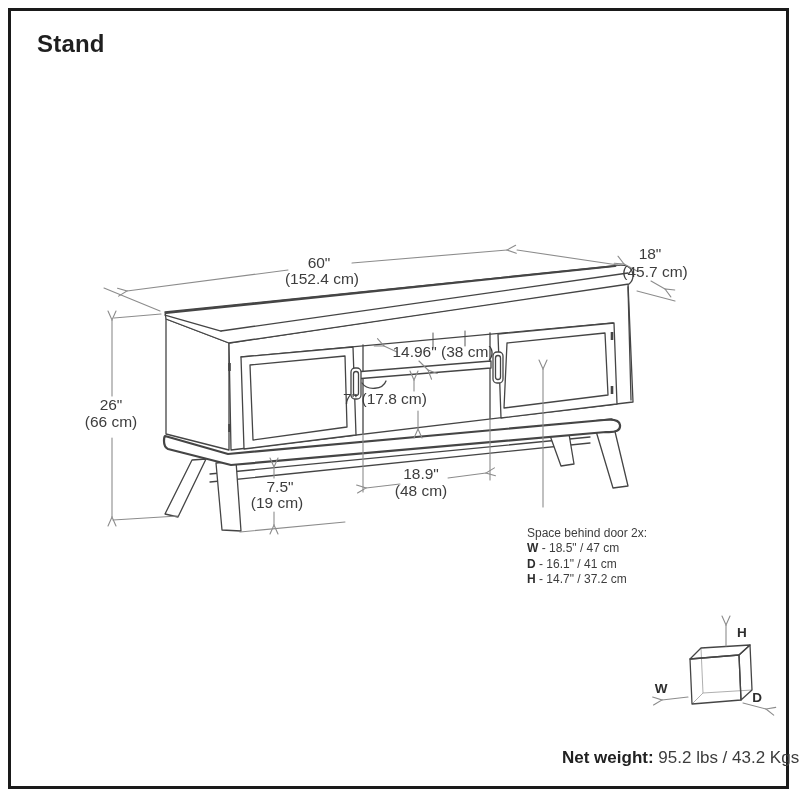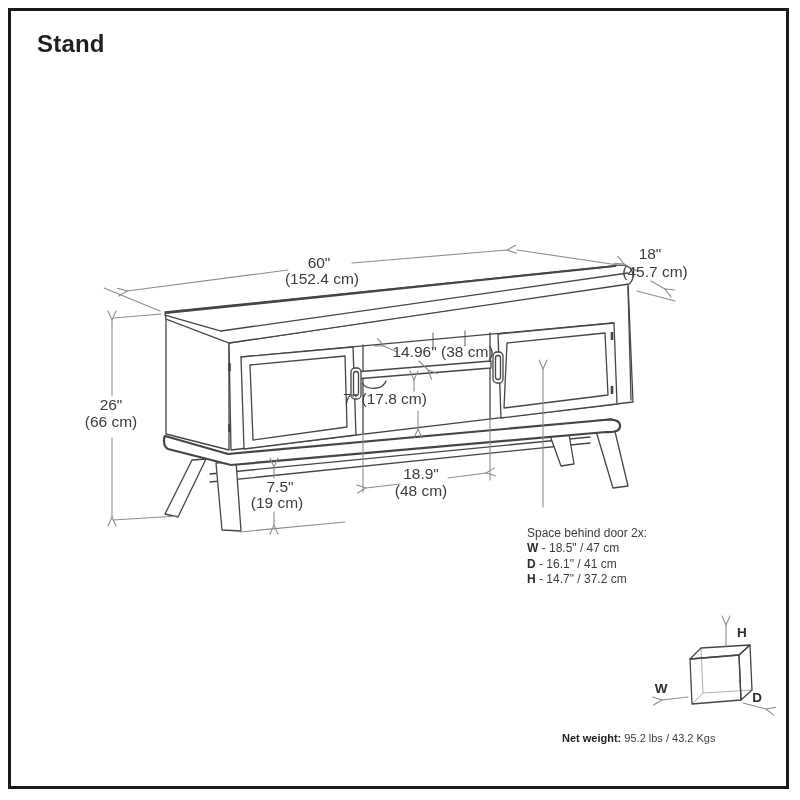--- a/index.html
+++ b/index.html
@@ -30,22 +30,22 @@
     font-family:"Liberation Sans",sans-serif;font-size:15.5px;
     fill:var(--text,#3d3d3d);
   }
   svg text.axis{font-size:13.5px;font-weight:700;fill:#2e2e2e;}
   .space-block{
     position:absolute;left:527px;top:503px;
     font-size:12px;line-height:15.3px;color:var(--text,#3d3d3d);margin-top:23px;
   }
   .space-block .k{font-weight:700;color:#2e2e2e;}
   .net-weight{
-    position:absolute;left:562px;top:732px;
-    font-size:11px;color:var(--text,#3d3d3d);white-space:nowrap;
+    position:absolute;left:562px;top:748px;
+    font-size:17px;color:var(--text,#3d3d3d);white-space:nowrap;
   }
   .net-weight .k{font-weight:700;color:#222;}
 </style>
 </head>
 <body>
 
 <div class="frame"></div>
 
 <div class="title">
   <div>Stand</div>

